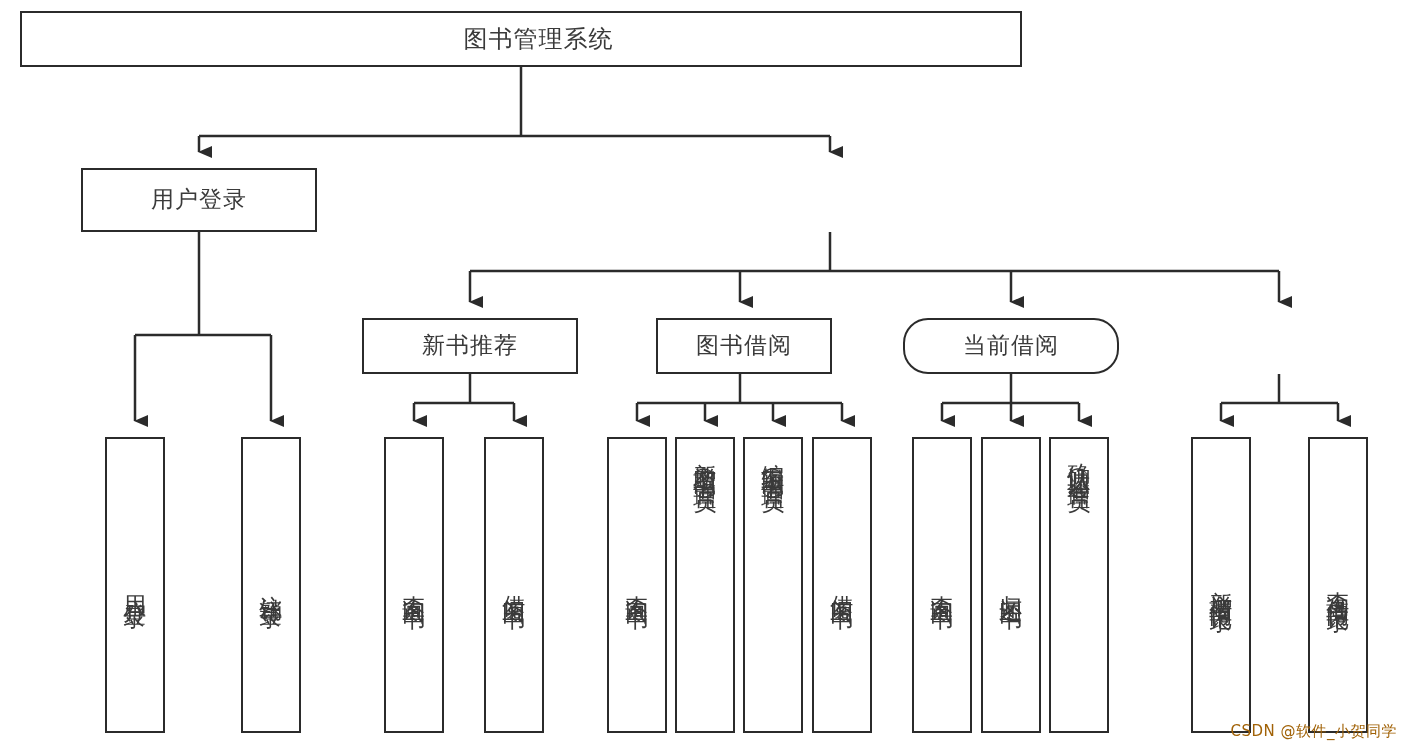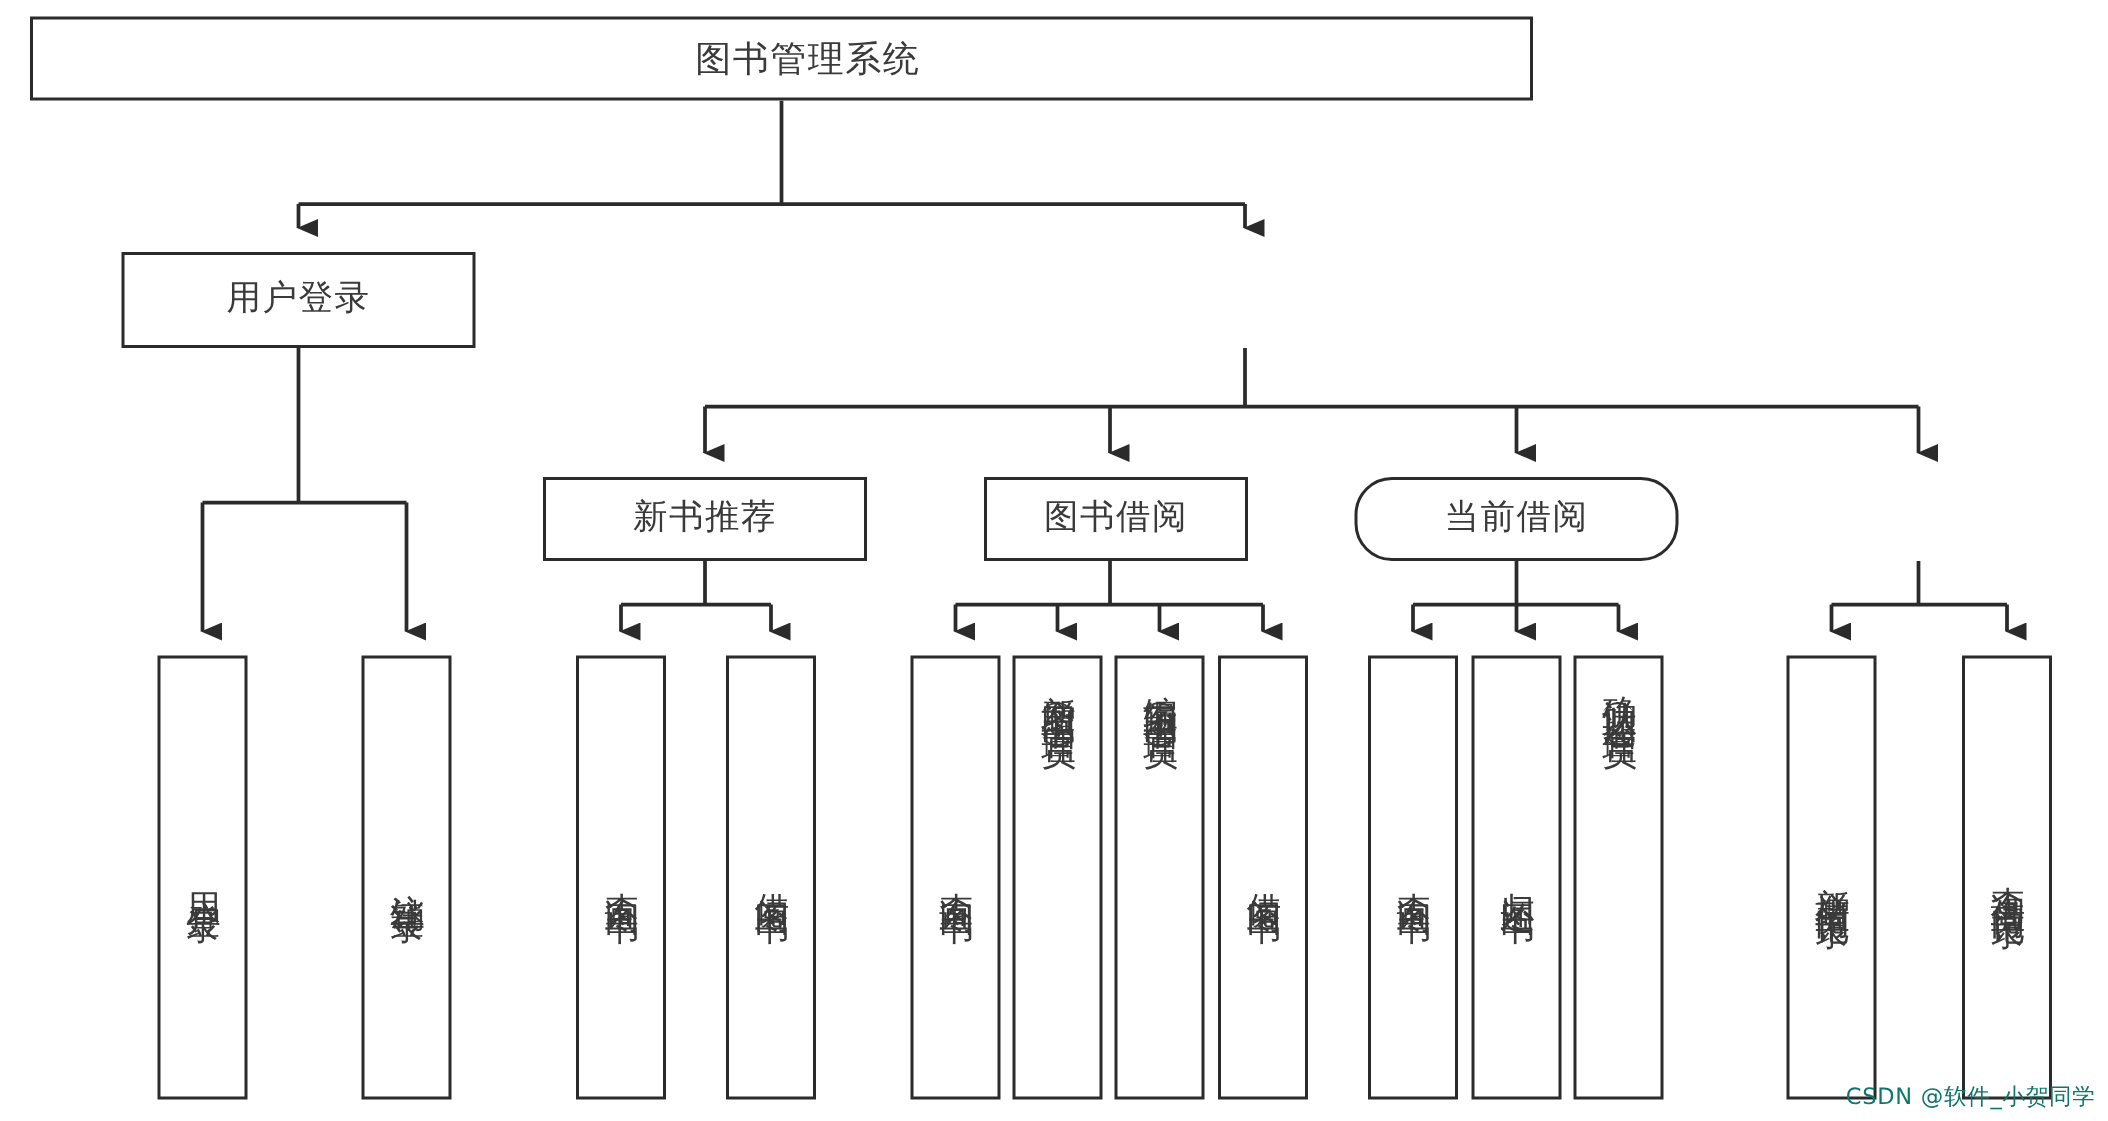--- a/index.html
+++ b/index.html
@@ -62,21 +62,21 @@
   }
   .node.vertical.mid {
     align-items: center;
     padding-top: 0;
   }
   .watermark {
     position: absolute;
     right: 8px;
     bottom: 6px;
     font-size: 15px;
-    color: #0f766e;
+    color: #a16207;
     letter-spacing: 0.5px;
     white-space: nowrap;
     margin-top: 40px;
   }
 </style>
 </head>
 <body>
 
 <div id="diagram-root">
 

